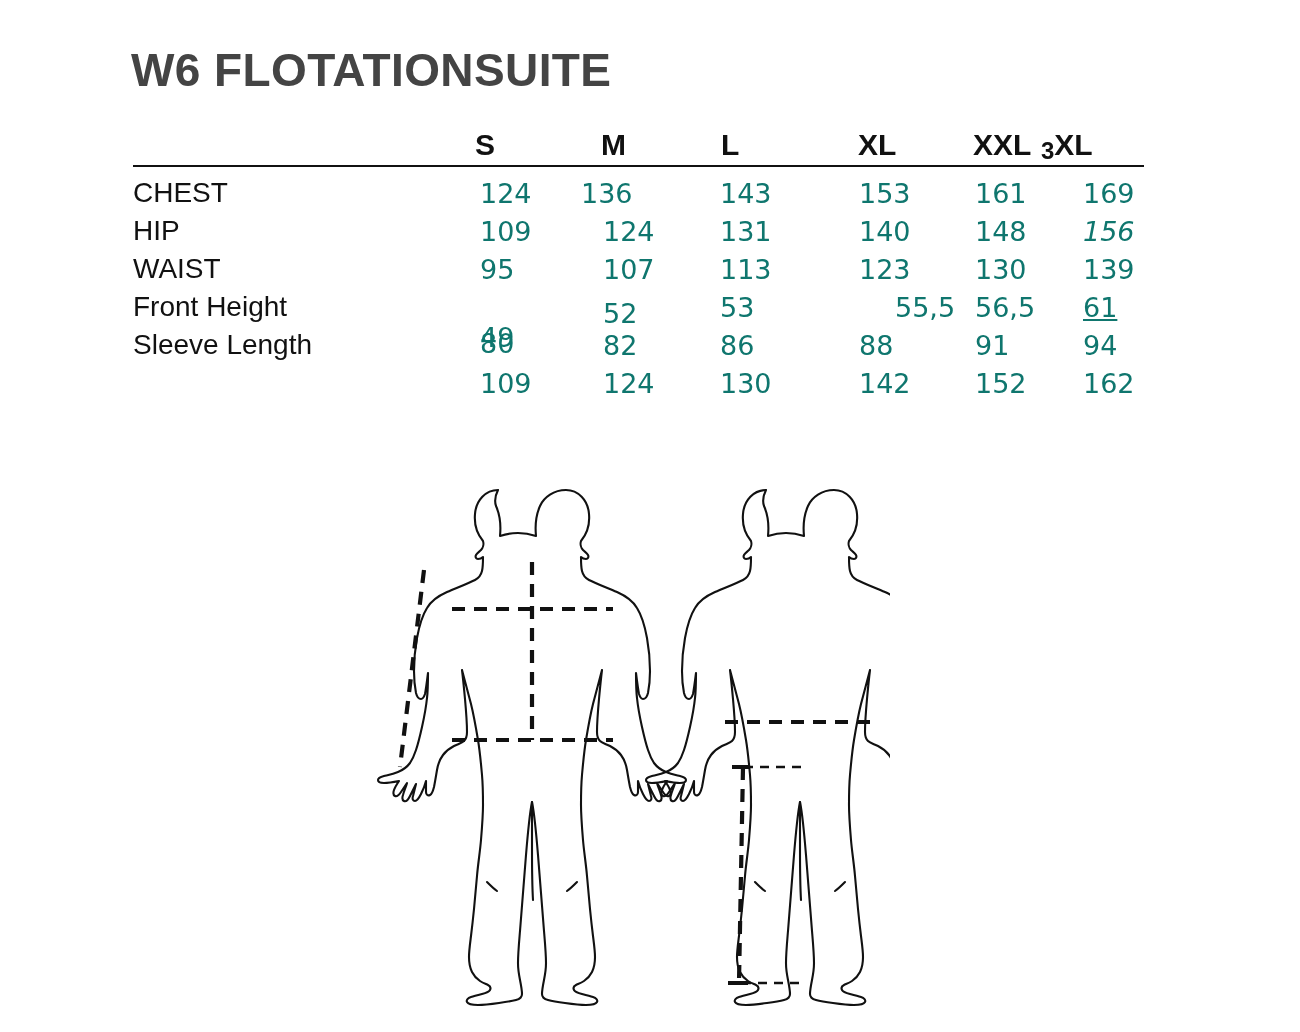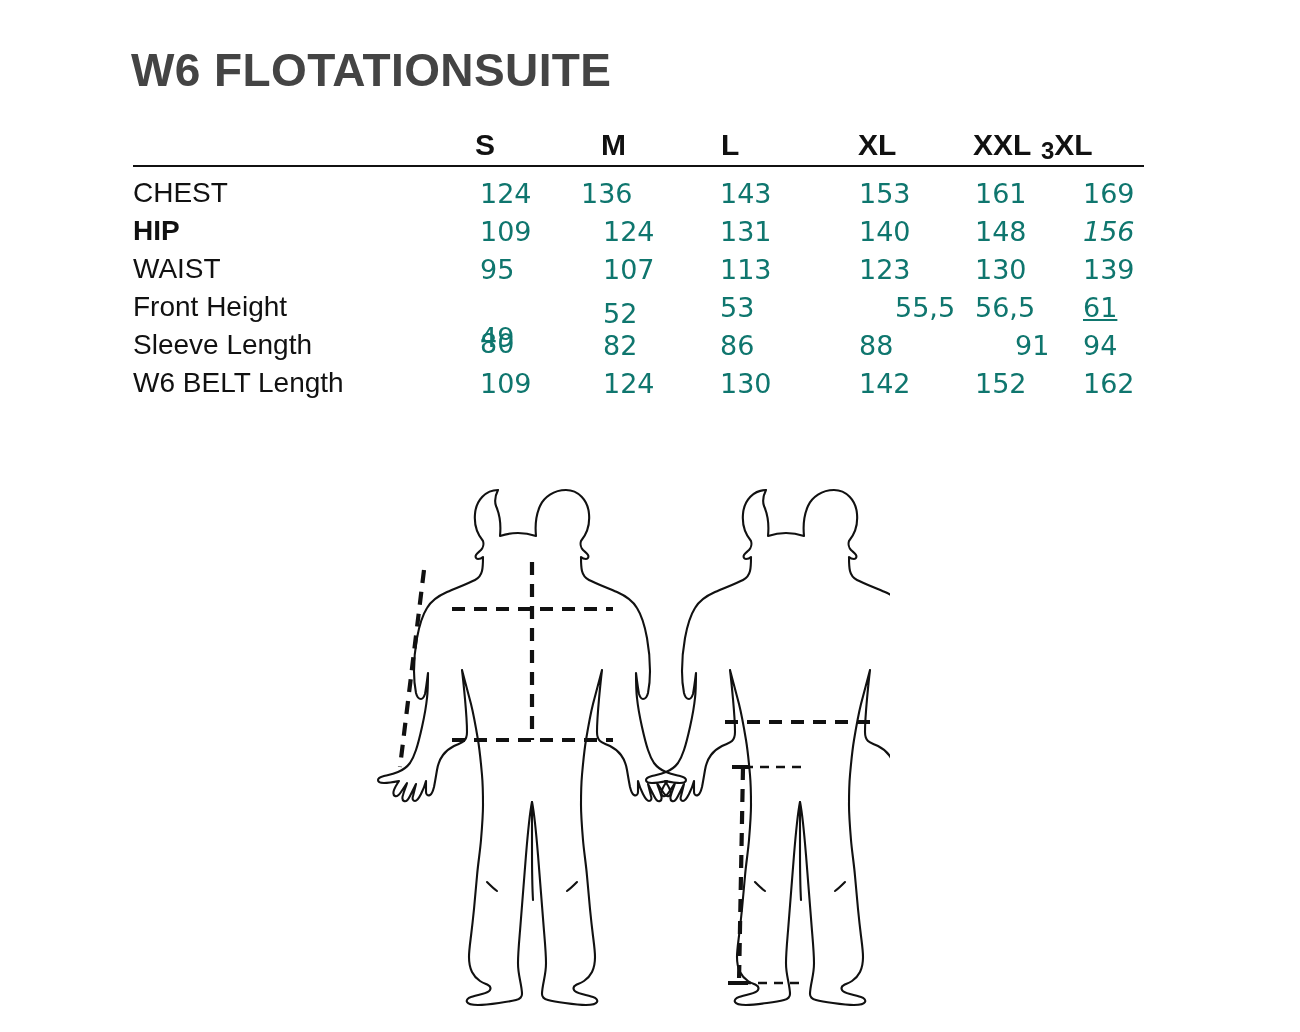--- a/index.html
+++ b/index.html
@@ -147,21 +147,21 @@
     <div id="header-rule"></div>
 
     <div class="row-label" style="top:51px;">CHEST</div>
     <div class="cell" style="left:347px; top:52px;">124</div>
     <div class="cell" style="left:448px; top:52px;">136</div>
     <div class="cell" style="left:587px; top:52px;">143</div>
     <div class="cell" style="left:726px; top:52px;">153</div>
     <div class="cell" style="left:842px; top:52px;">161</div>
     <div class="cell" style="left:950px; top:52px;">169</div>
 
-    <div class="row-label" style="top:89px;font-weight:bold;">HIP</div>
+    <div class="row-label" style="top:89px;">HIP</div>
     <div class="cell" style="left:347px; top:90px;">109</div>
     <div class="cell" style="left:470px; top:90px;">124</div>
     <div class="cell" style="left:587px; top:90px;">131</div>
     <div class="cell" style="left:726px; top:90px;">140</div>
     <div class="cell" style="left:842px; top:90px;">148</div>
     <div class="cell" style="left:950px; top:90px;font-style:italic;">156</div>
 
     <div class="row-label" style="top:127px;">WAIST</div>
     <div class="cell" style="left:347px; top:128px;">95</div>
     <div class="cell" style="left:470px; top:128px;">107</div>
@@ -176,24 +176,23 @@
     <div class="cell" style="left:587px; top:166px;">53</div>
     <div class="cell" style="left:762px; top:166px;">55,5</div>
     <div class="cell" style="left:842px; top:166px;">56,5</div>
     <div class="cell" style="left:950px; top:166px;text-decoration:underline;">61</div>
 
     <div class="row-label" style="top:203px;">Sleeve Length</div>
     <div class="cell" style="left:347px; top:202px;">80</div>
     <div class="cell" style="left:470px; top:204px;">82</div>
     <div class="cell" style="left:587px; top:204px;">86</div>
     <div class="cell" style="left:726px; top:204px;">88</div>
-    <div class="cell" style="left:842px; top:204px;margin-left:40px;">91</div>
+    <div class="cell" style="left:842px; top:204px;">91</div>
     <div class="cell" style="left:950px; top:204px;">94</div>
 
-    <div class="row-label" style="top:241px;">W6 BELT Length</div>
     <div class="cell" style="left:347px; top:242px;">109</div>
     <div class="cell" style="left:470px; top:242px;">124</div>
     <div class="cell" style="left:587px; top:242px;">130</div>
     <div class="cell" style="left:726px; top:242px;">142</div>
     <div class="cell" style="left:842px; top:242px;">152</div>
     <div class="cell" style="left:950px; top:242px;">162</div>
 
   </div>
 
   <div id="figures">

